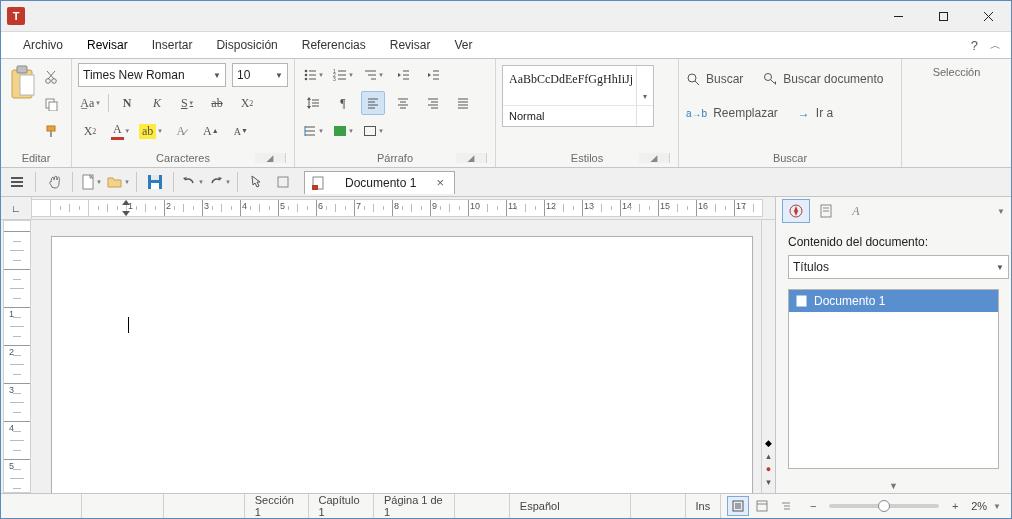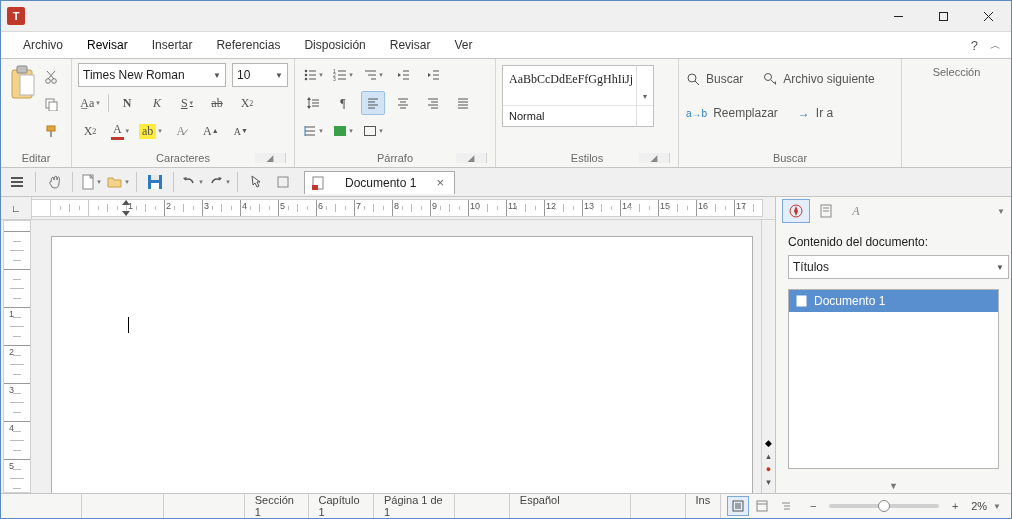--- a/index.html
+++ b/index.html
@@ -43,21 +43,21 @@
 .pagewrap{flex:1;overflow:auto;background:#f0f0f0;position:relative}
 .page{background:#fff;border:1px solid #b0b0b0;margin:16px 0 0 18px;width:700px;height:260px;box-shadow:0 0 0 1px #eee;position:relative}
 .cursor{position:absolute;left:76px;top:80px;width:1px;height:16px;background:#000}
 .sidepanel{width:235px;border-left:1px solid #c5c5c5;background:#f6f6f4;display:flex;flex-direction:column}
 .sidetabs{height:28px;display:flex;align-items:center;padding:0 6px;gap:2px}
 .sidetab{width:26px;height:22px;display:flex;align-items:center;justify-content:center;color:#666;border:1px solid transparent}
 .sidetab.active{border-color:#7da9d8;background:#e4eefb}
 .sidebody{padding:10px 12px;flex:1;display:flex;flex-direction:column}
 .selrow{background:#5a8fcf;color:#fff;padding:3px 6px;border:1px solid #5a8fcf;display:flex;align-items:center;gap:6px}
 .statusbar{height:24px;border-top:1px solid #c5c5c5;background:#f6f6f4;display:flex;align-items:center;font-size:11px;color:#444}
-.statusbar .cell{border-right:1px solid #d0d0d0;height:100%;display:flex;align-items:flex-start;padding:0 10px}
+.statusbar .cell{border-right:1px solid #d0d0d0;height:100%;display:flex;align-items:center;padding:0 10px}
 .tick{position:absolute;top:0;bottom:0;width:1px;background:#999}
 .ticklabel{position:absolute;top:1px;font-size:9px;color:#555}
 .vtick{position:absolute;left:0;right:0;height:1px;background:#999}
 .vlabel{position:absolute;left:5px;font-size:9px;color:#555}
 .markercol{width:13px;background:#f0f0f0;border-left:1px solid #d0d0d0;display:flex;flex-direction:column;align-items:center;justify-content:flex-end;padding-bottom:6px;gap:3px;font-size:9px;color:#555}
 .sbtn{width:20px;height:18px;display:flex;align-items:center;justify-content:center;color:#555}
 .viewbtn{width:20px;height:18px;border:1px solid transparent;display:flex;align-items:center;justify-content:center}
 .viewbtn.active{border-color:#7da9d8;background:#e4eefb}
 </style>
 </head>
@@ -91,24 +91,24 @@
     <div class="menutab">
         <span>Archivo</span>
       </div>
     <div class="menutab active">
         <span>Revisar</span>
       </div>
     <div class="menutab">
         <span>Insertar</span>
       </div>
     <div class="menutab">
+        <span>Disposición</span>
+      </div>
+    <div class="menutab">
         <span>Referencias</span>
-      </div>
-    <div class="menutab">
-        <span>Disposición</span>
       </div>
     <div class="menutab">
         <span>Revisar</span>
       </div>
     <div class="menutab">
         <span>Ver</span>
       </div>
     <div class="menuright">
       <span>?</span>
       <span style="font-size:11px">︿</span>
@@ -344,21 +344,21 @@
                 <line x1="9" y1="9" x2="13" y2="13" stroke="#555"></line>
               </svg>
               <span>Buscar</span>
             </div>
           <div class="rbtn" style="width:auto;gap:6px">
               <svg width="14" height="14">
                 <circle cx="5" cy="5" r="3.5" fill="none" stroke="#555"></circle>
                 <line x1="8" y1="8" x2="11" y2="11" stroke="#555"></line>
                 <polygon points="11,11 13,9 13,13" fill="#555"></polygon>
               </svg>
-              <span>Archivo siguiente</span>
+              <span>Buscar documento</span>
             </div>
         </div>
         <div style="display:flex;gap:18px">
           <div class="rbtn" style="width:auto;gap:6px">
               <span style="color:#2d7cc1;font-size:10px">a→b</span>
               <span>Reemplazar</span>
             </div>
           <div class="rbtn" style="width:auto;gap:6px">
               <span style="color:#2d7cc1">→</span>
               <span>Ir a</span>

